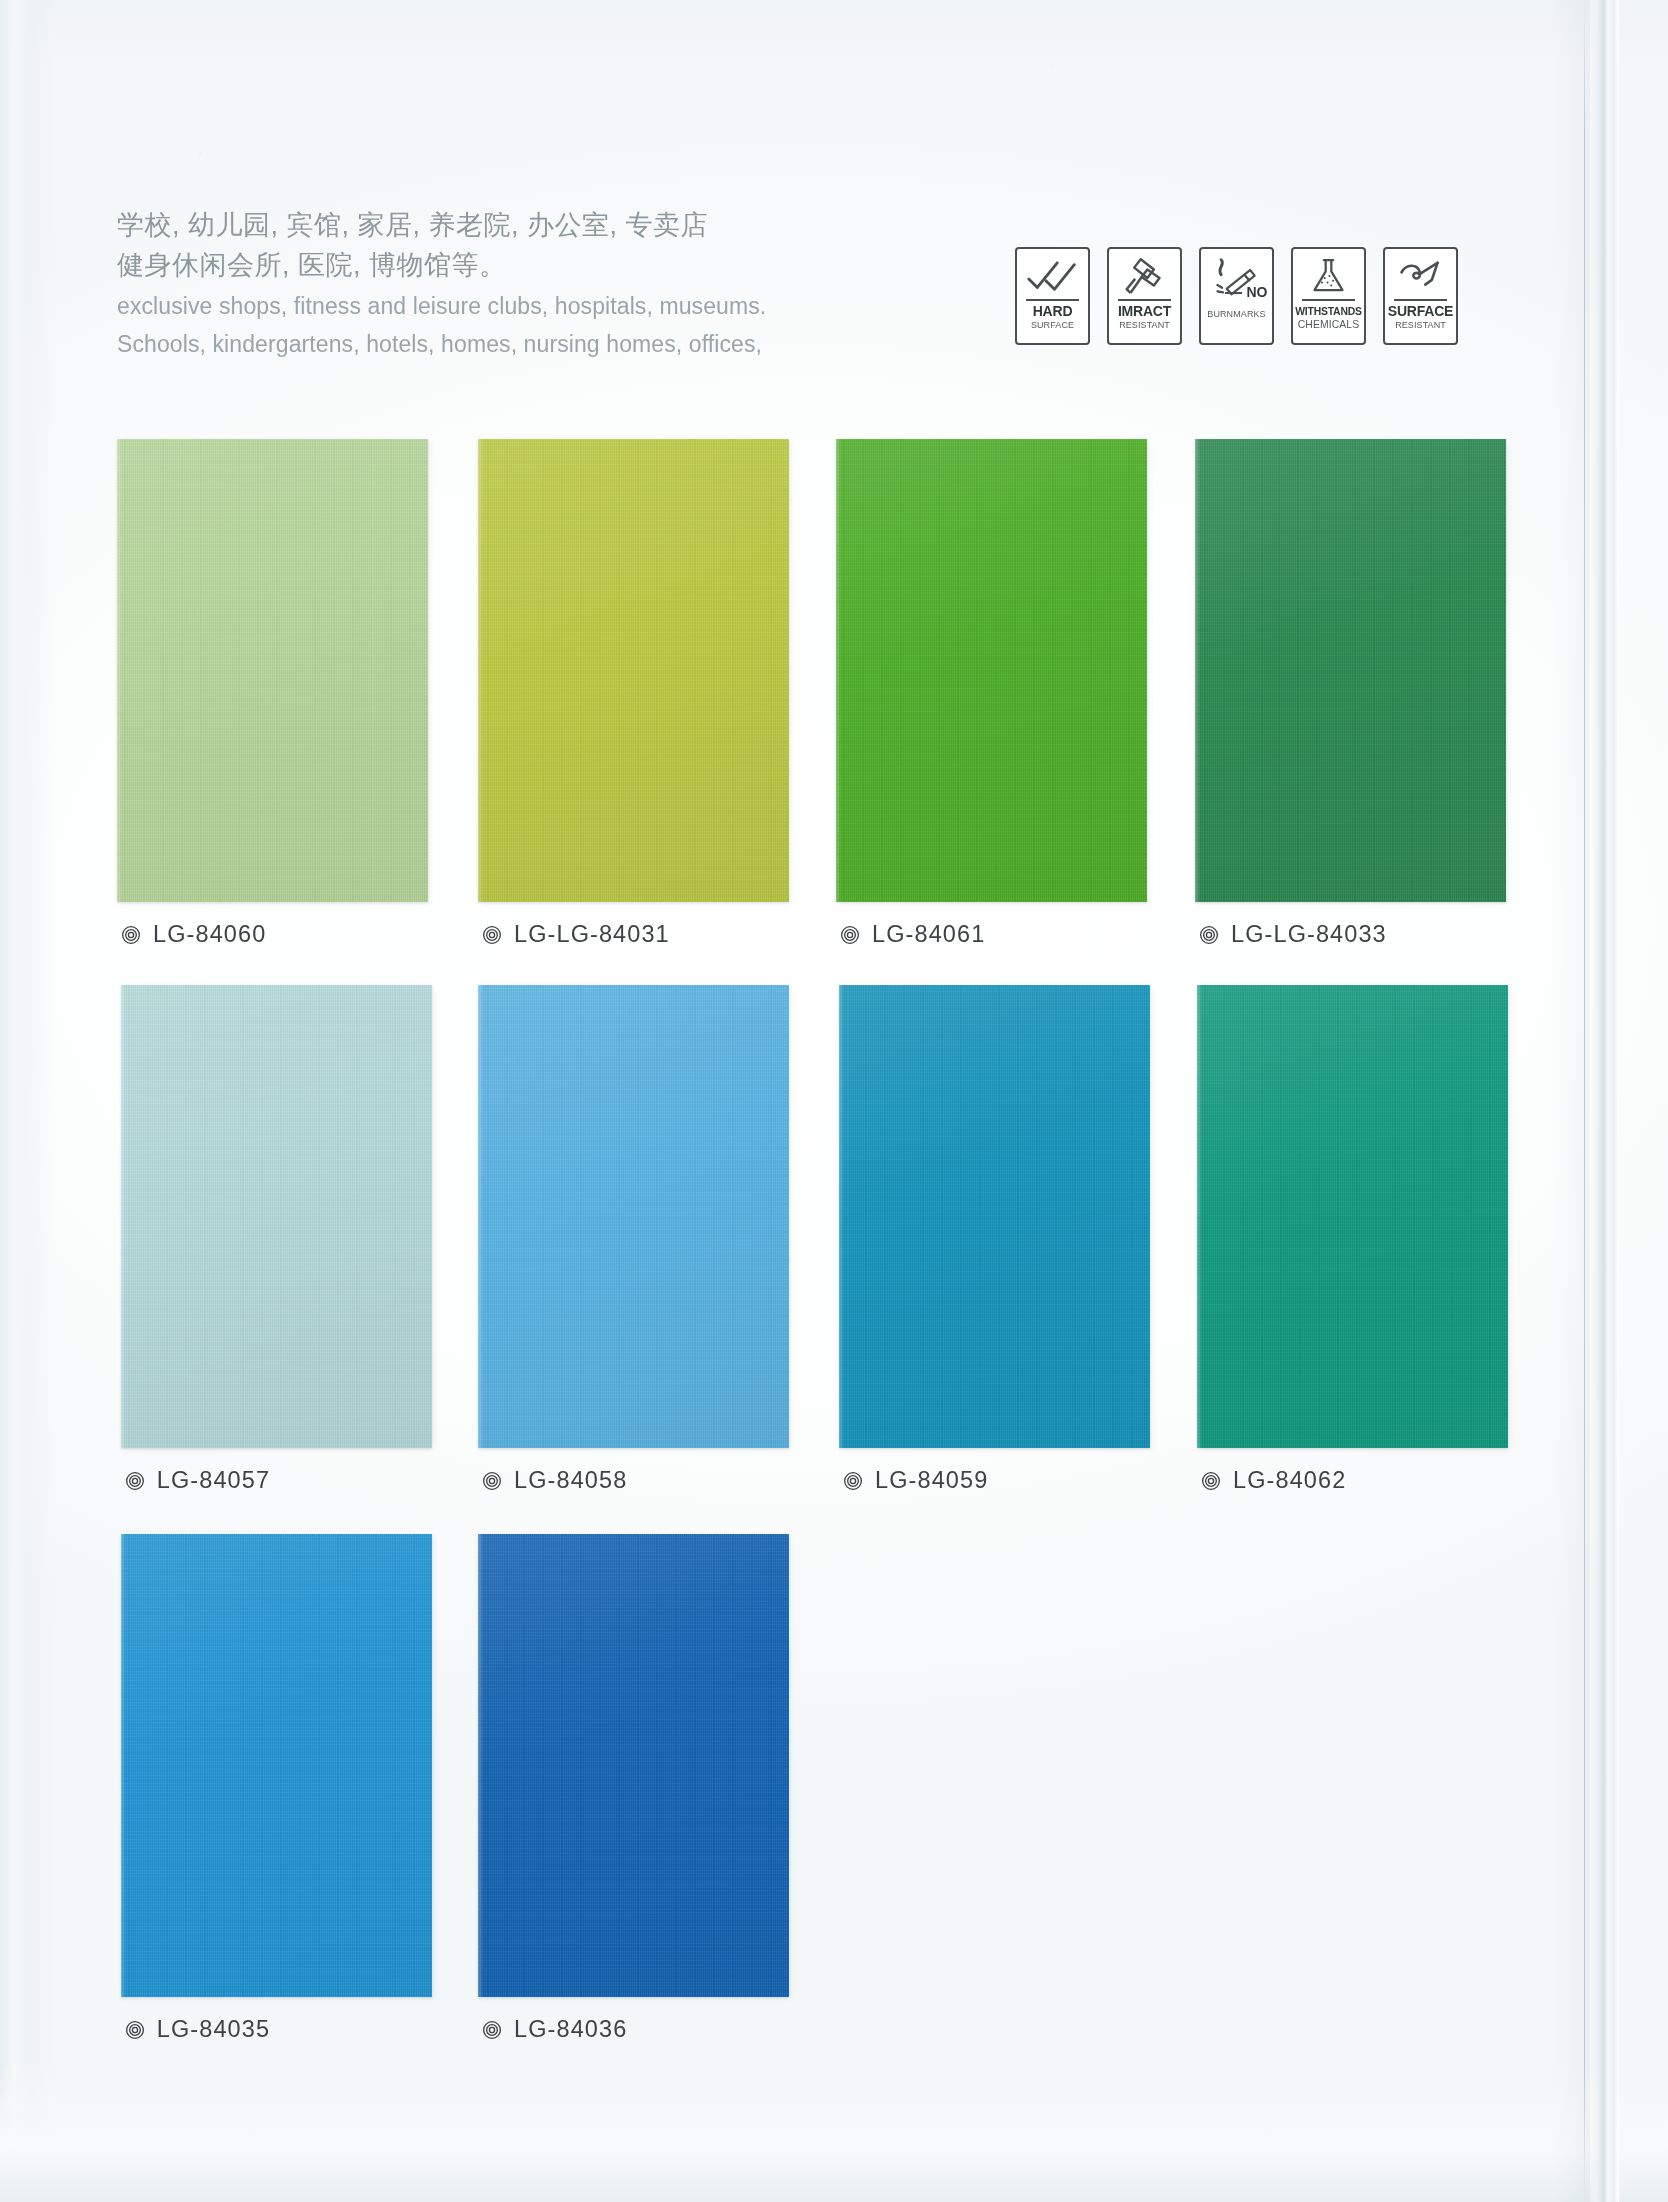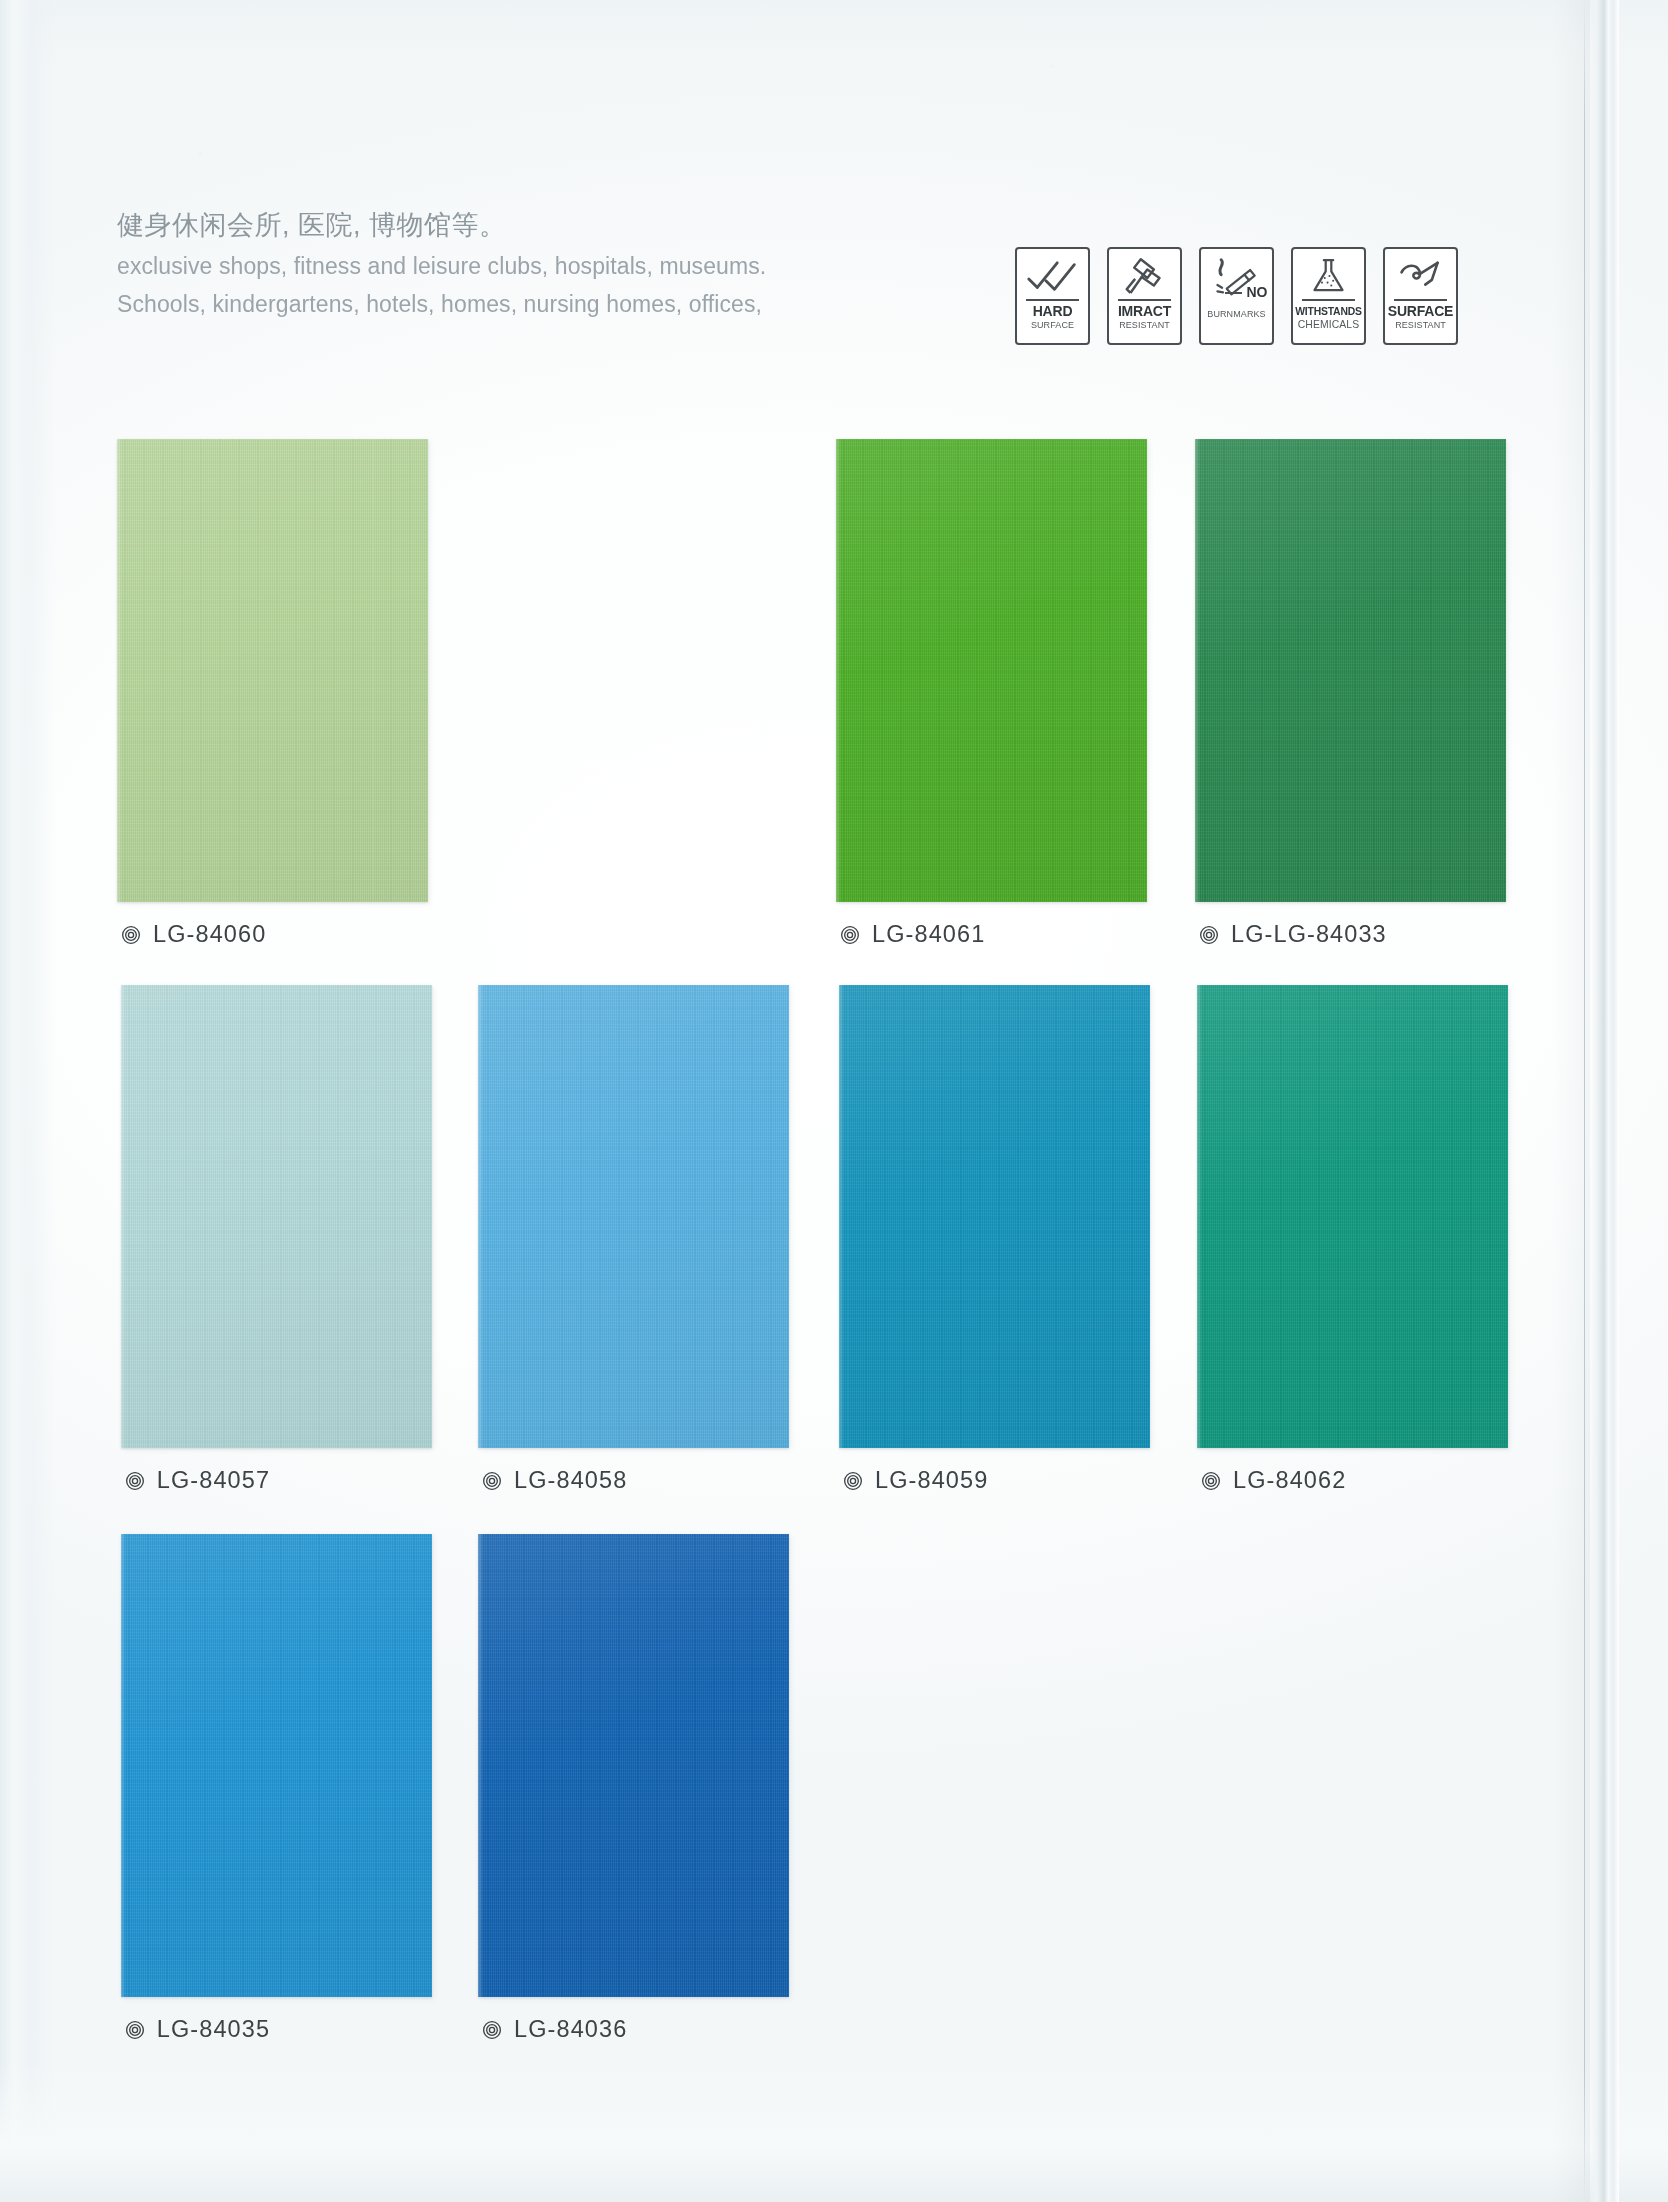--- a/index.html
+++ b/index.html
@@ -254,20 +254,21 @@
   <div class="paper"></div>
   <div class="page-left-edge"></div>
   <div class="page-bottom-edge"></div>
   <div class="speckle"></div>
 
   <div class="sheet-shadow"></div>
   <div class="binding-line"></div>
   <div class="binding"></div>
 
   <div class="header">
+    <div class="hdr-cn">学校, 幼儿园, 宾馆, 家居, 养老院, 办公室, 专卖店</div>
     <div class="hdr-cn">健身休闲会所, 医院, 博物馆等。</div>
     <div class="hdr-en">exclusive shops, fitness and leisure clubs, hospitals, museums.</div>
     <div class="hdr-en">Schools, kindergartens, hotels, homes, nursing homes, offices,</div>
   </div>
 
   <div class="badges">
 
     <div class="badge">
       <div class="badge-art">
         <svg width="55" height="38" viewBox="0 0 58 40" fill="none" stroke="#4a4f53" stroke-width="3" stroke-linecap="round" stroke-linejoin="round">
@@ -351,20 +352,31 @@
         <div class="swatch" style="background: rgb(184, 215, 156);"></div>
         <div class="label">
           <svg class="spiral" viewBox="0 0 24 24" fill="none" stroke="#3c4245" stroke-width="1.6">
             <circle cx="12" cy="12" r="10"></circle>
               <circle cx="12" cy="12" r="6.4"></circle>
               <circle cx="12" cy="12" r="3.1"></circle>
           </svg>
           <span class="code">LG-84060</span>
         </div>
       </div>
+      <div class="cell c1">
+        <div class="swatch" style="background: rgb(189, 203, 67);"></div>
+        <div class="label">
+          <svg class="spiral" viewBox="0 0 24 24" fill="none" stroke="#3c4245" stroke-width="1.6">
+            <circle cx="12" cy="12" r="10"></circle>
+              <circle cx="12" cy="12" r="6.4"></circle>
+              <circle cx="12" cy="12" r="3.1"></circle>
+          </svg>
+          <span class="code">LG-LG-84031</span>
+        </div>
+      </div>
       <div class="cell c2">
         <div class="swatch" style="background: rgb(78, 176, 40);"></div>
         <div class="label">
           <svg class="spiral" viewBox="0 0 24 24" fill="none" stroke="#3c4245" stroke-width="1.6">
             <circle cx="12" cy="12" r="10"></circle>
               <circle cx="12" cy="12" r="6.4"></circle>
               <circle cx="12" cy="12" r="3.1"></circle>
           </svg>
           <span class="code">LG-84061</span>
         </div>

